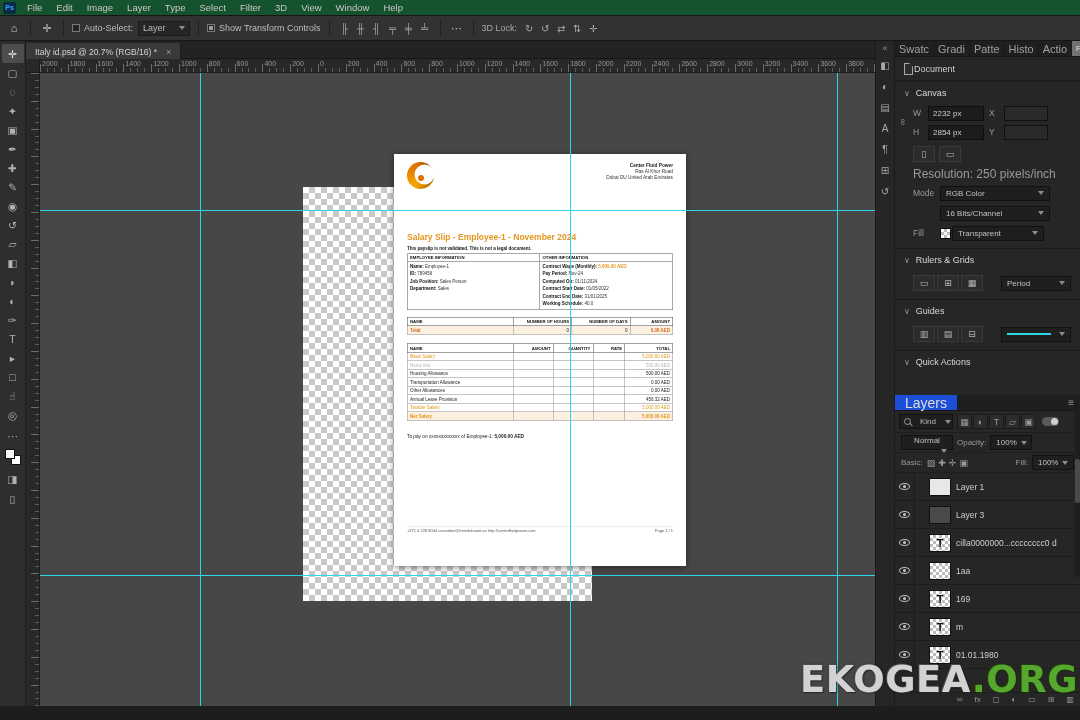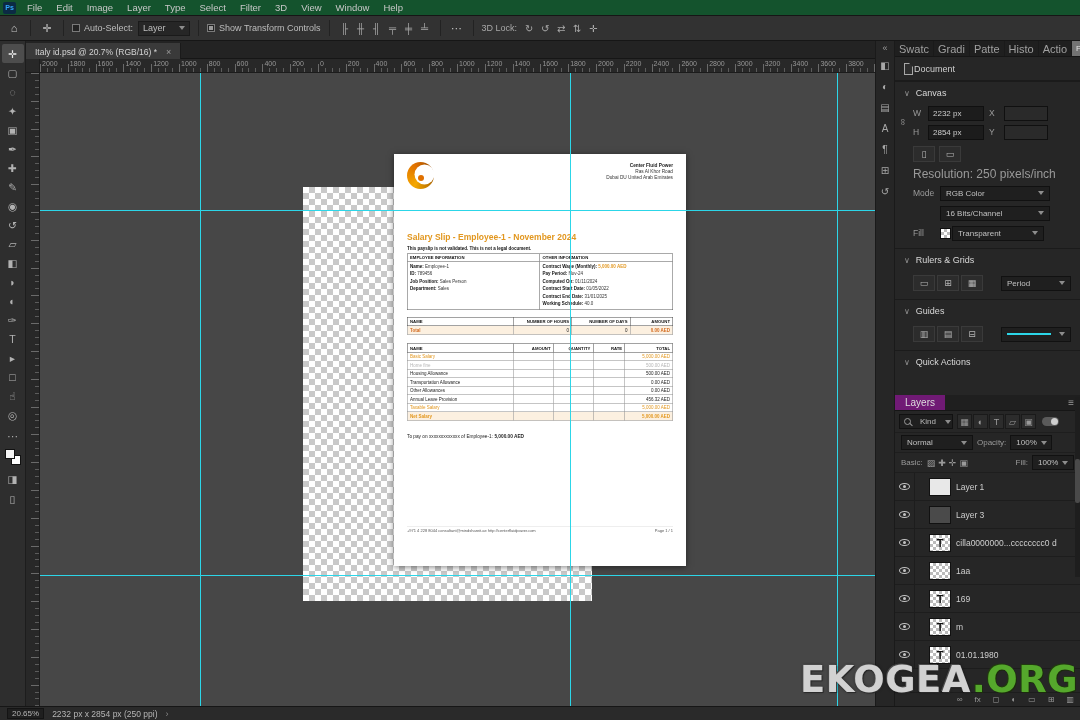--- a/index.html
+++ b/index.html
@@ -163,34 +163,34 @@
   .fill-swatch{width:11px;height:11px;border:1px solid #0e0e0e;flex:none;
     background-color:#fff;
     background-image:linear-gradient(45deg,#bbb 25%,transparent 25%,transparent 75%,#bbb 75%),
       linear-gradient(45deg,#bbb 25%,transparent 25%,transparent 75%,#bbb 75%);
     background-size:6px 6px;background-position:0 0,3px 3px;}
   .btn-row{height:24px;display:flex;align-items:center;gap:3px;padding:0 9px 0 18px;}
   .guide-swatch{width:44px;height:2px;background:var(--guide);}
 
   .layers{flex:1;display:flex;flex-direction:column;background:#262626;position:relative;overflow:hidden;}
   .layers-head{height:16px;background:#1f1f1f;display:flex;align-items:stretch;border-bottom:1px solid #161616;flex:none;}
-  .layers-tab{background:#701a75;padding:0 10px;font-size:10px;color:#dedede;display:flex;align-items:center;}
+  .layers-tab{background:#1d4ed8;padding:0 10px;font-size:14px;color:#dedede;display:flex;align-items:center;}
   .panel-menu-icon{margin-left:auto;color:#9a9a9a;font-size:10px;display:flex;align-items:center;padding:0 6px;}
   .filter-row{height:22px;display:flex;align-items:center;padding:0 4px;gap:3px;border-bottom:1px solid #1e1e1e;flex:none;}
   .kind-select{height:15px;width:54px;background:#1f1f1f;border:1px solid #111;display:flex;align-items:center;
     gap:9px;padding:0 4px;font-size:8px;color:#bbb;}
   .mag{width:7px;height:7px;border:1px solid #999;border-radius:50%;position:relative;display:inline-block;flex:none;}
   .mag::after{content:'';position:absolute;width:4px;height:1px;background:#999;transform:rotate(45deg);right:-3px;bottom:-1px;}
   .filter-icons{display:inline-flex;}
   .filter-icons .fi{width:15px;height:15px;font-size:9px;color:#9a9a9a;display:inline-flex;align-items:center;
     justify-content:center;background:#2c2c2c;border:1px solid #1a1a1a;margin-left:1px;}
   .toggle{width:17px;height:9px;background:#5a5a5a;border-radius:5px;margin-left:3px;position:relative;flex:none;}
   .toggle::after{content:'';position:absolute;right:1px;top:1px;width:7px;height:7px;border-radius:50%;background:#cfcfcf;}
   .blend-row,.lock-row{height:20px;display:flex;align-items:center;gap:4px;padding:0 6px;border-bottom:1px solid #1e1e1e;flex:none;}
-  .psel.blend{width:72px;}
+  .psel.blend{width:52px;flex-direction:column;}
   .psel.tiny{width:42px;}
   .plabel-sm{font-size:8px;color:#9a9a9a;}
   .lock-icons{display:inline-flex;gap:3px;}
   .lock-icons .li{color:#9a9a9a;font-size:9px;}
   .layer-list{flex:1;overflow:hidden;}
   .layer-row{height:28px;display:flex;align-items:center;border-bottom:1px solid #1d1d1d;background:#262626;}
   .eye-cell{width:20px;height:100%;display:flex;align-items:center;justify-content:center;border-right:1px solid #1d1d1d;flex:none;}
   .eye{display:inline-block;width:11px;height:7px;border:1px solid #c2c2c2;border-radius:50%;position:relative;}
   .eye::after{content:'';position:absolute;left:3px;top:1px;width:3px;height:3px;background:#c2c2c2;border-radius:50%;}
   .layer-main{display:flex;align-items:center;gap:5px;padding-left:5px;font-size:8.5px;color:#cfcfcf;
@@ -754,22 +754,17 @@
             <span>▥</span>
           </div>
       </div>
 
       <div class="panels-scroll">
         <span class="thumb"></span>
       </div>
     </div>
   </div>
 
-  <div class="statusbar">
-    <span class="zoom-box">20.65%</span>
-    <span class="doc-info">2232 px x 2854 px (250 ppi)</span>
-    <span class="status-caret">›</span>
-  </div>
 
   <div class="watermark">
     <span>EKOGEA</span><span class="org">.ORG</span>
   </div>
 </div>
 
 </body></html>

